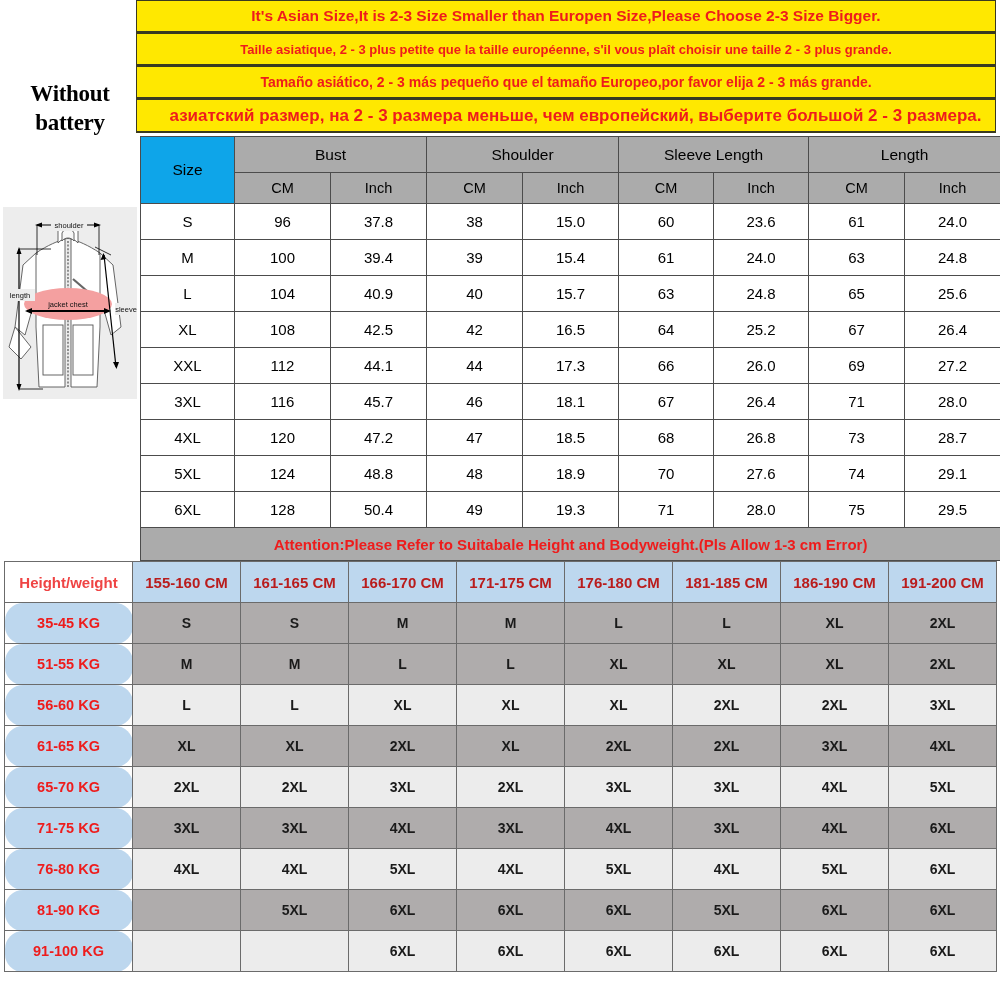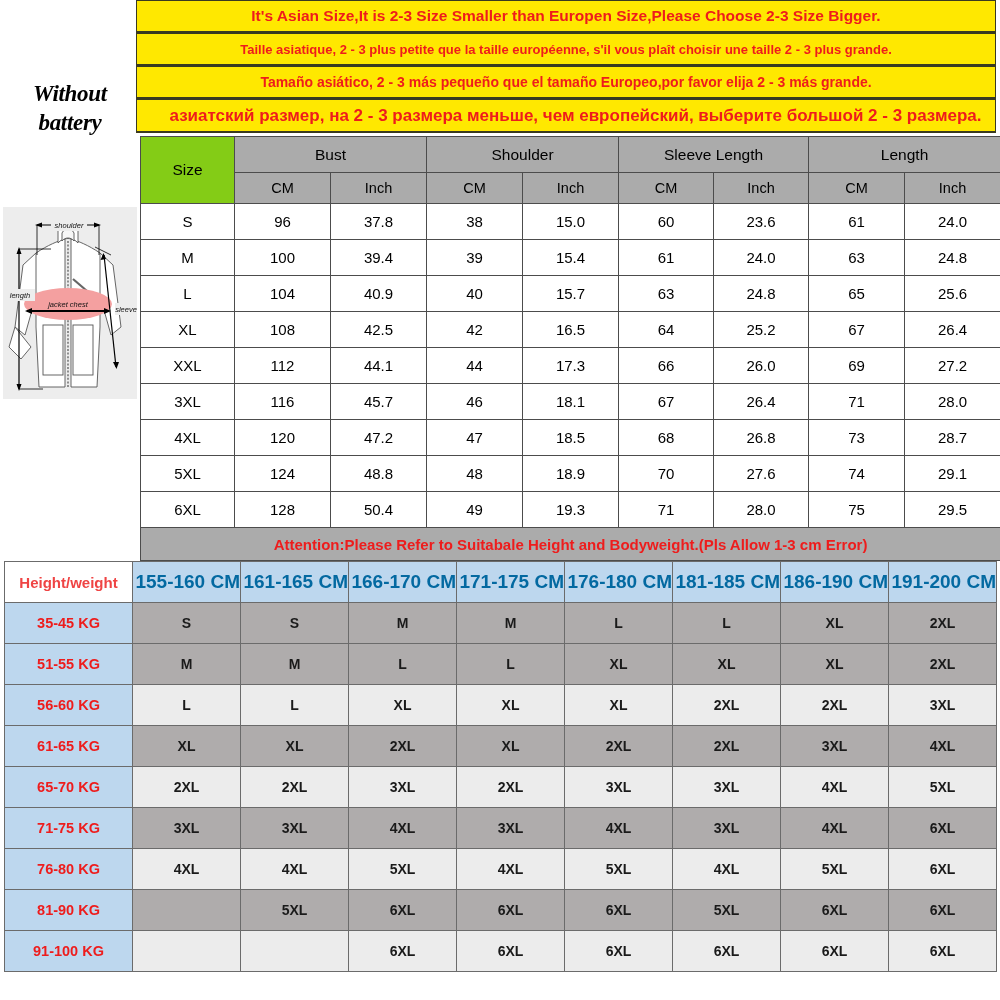--- a/index.html
+++ b/index.html
@@ -20,21 +20,20 @@
   }
 
   
   .left-panel {
     position: absolute;
     left: 0;
     top: 0;
     width: 140px;
     height: 552px;
     background: #ffffff;
-    font-style: italic;
   }
   .without-battery {
     position: absolute;
     left: 0;
     top: 80px;
     width: 140px;
     text-align: center;
     font-family: "Liberation Serif", serif;
     font-weight: bold;
     font-size: 23px;
@@ -101,21 +100,21 @@
     background: #ababab;
     font-size: 15.5px;
   }
   .size-table .hdr-sub {
     background: #ababab;
     font-size: 14.5px;
     height: 30px;
     margin-top: 23px;
   }
   .size-table .size-corner {
-    background: #84cc16;
+    background: #0ea5e9;
     font-size: 15.5px;
   }
   .size-table .body-cell {
     background: #ffffff;
     font-size: 15px;
   }
   .size-table .attention {
     background: #ababab;
     color: #ee1c1c;
     font-weight: bold;
@@ -142,28 +141,28 @@
     font-weight: bold;
     color: #1a1a1a;
   }
   .hw-table .corner {
     background: #ffffff;
     color: #ef4444;
     font-size: 15px;
   }
   .hw-table .col-head {
     background: #bdd7ee;
-    color: #0369a1;
-    font-size: 19px;
-    text-align: right;
+    color: #b91c1c;
+    font-size: 15px;
   }
   .hw-table .row-head {
     background: #bdd7ee;
     color: #ee1c1c;
     font-size: 14.5px;
+    border-radius: 18px;
   }
   .hw-table .cell-gray { background: #afacac; }
   .hw-table .cell-light { background: #ececec; }
 </style>
 </head>
 <body>
 
 <div class="page">
 
   <div class="left-panel">

